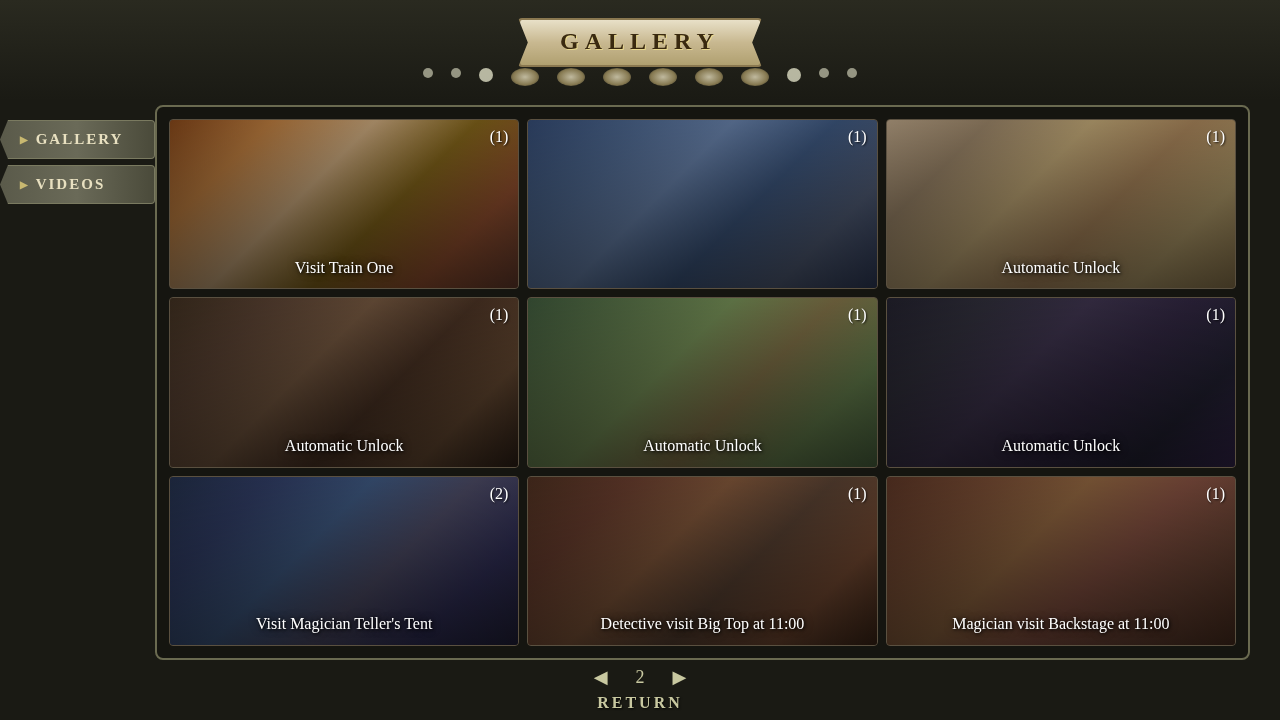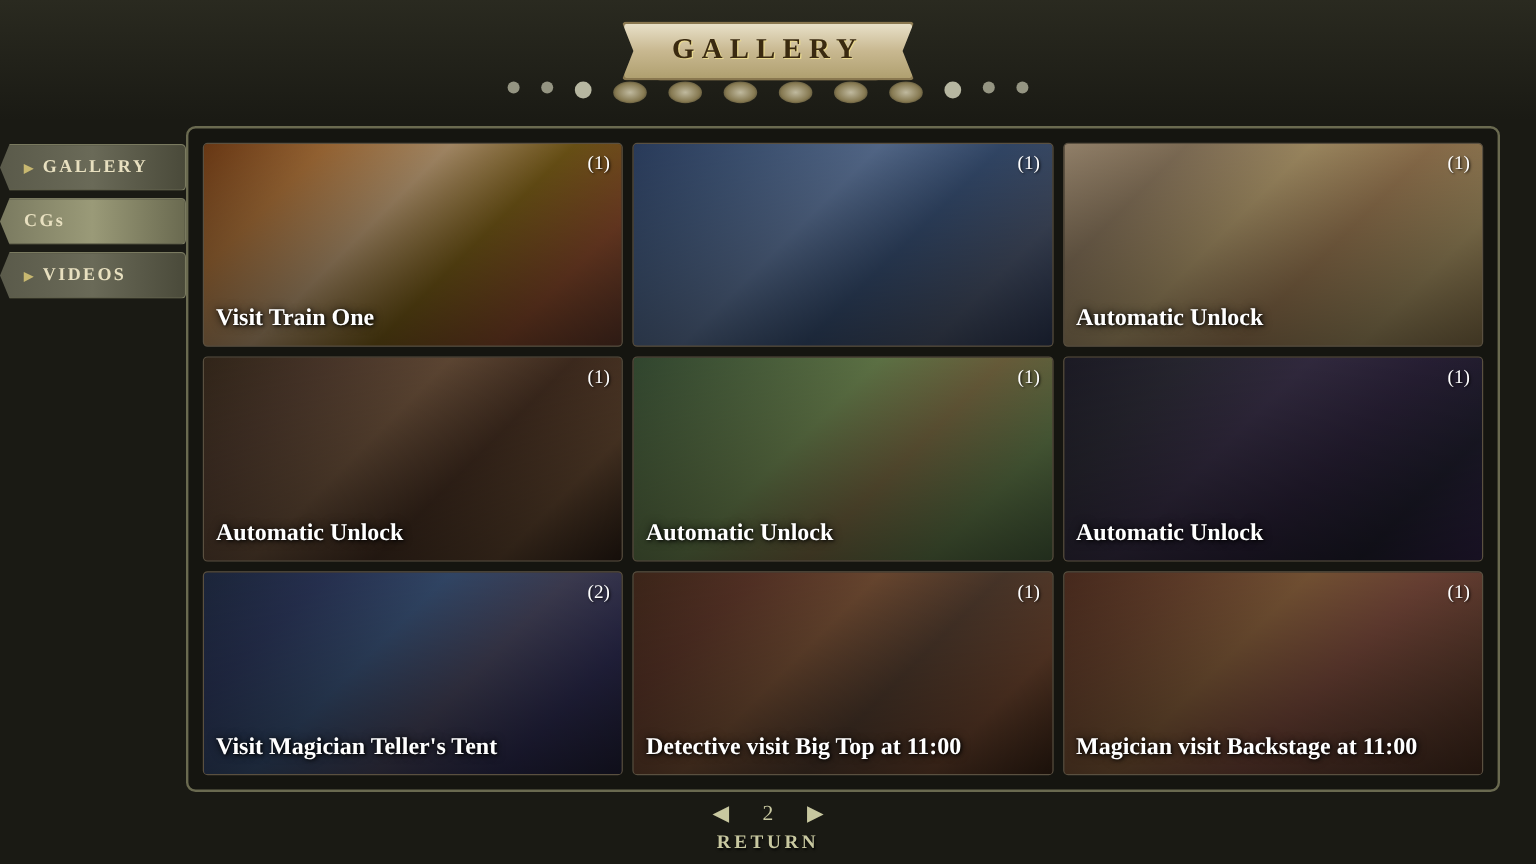--- a/index.html
+++ b/index.html
@@ -221,23 +221,23 @@
     .cell-count {
       align-self: flex-end;
       color: #ffffff;
       font-size: 16px;
       font-weight: normal;
       text-shadow: 1px 1px 2px rgba(0,0,0,0.8);
     }
 
     .cell-label {
       color: #ffffff;
-      font-size: 20px;
-      font-weight: bold;
-      text-align: left;
+      font-size: 16px;
+      font-weight: normal;
+      text-align: center;
       text-shadow: 1px 1px 3px rgba(0,0,0,0.9), 0 0 8px rgba(0,0,0,0.8);
       line-height: 1.3;
     }
 
     
     .pagination {
       display: flex;
       align-items: center;
       justify-content: center;
       gap: 20px;
@@ -309,23 +309,20 @@
     <div class="dot"></div>
     <div class="dot"></div>
   </div>
 </div>
 
 <div class="sidebar">
   <div class="sidebar-item">
     <span class="sidebar-chevron">▶</span>
     <span>GALLERY</span>
   </div>
-  <div class="sidebar-item active">
-    <span>CGs</span>
-  </div>
   <div class="sidebar-item">
     <span class="sidebar-chevron">▶</span>
     <span>VIDEOS</span>
   </div>
 </div>
 
 <div class="main-content">
   <div class="gallery-grid" id="gallery-grid">
 
   <div class="gallery-cell">

